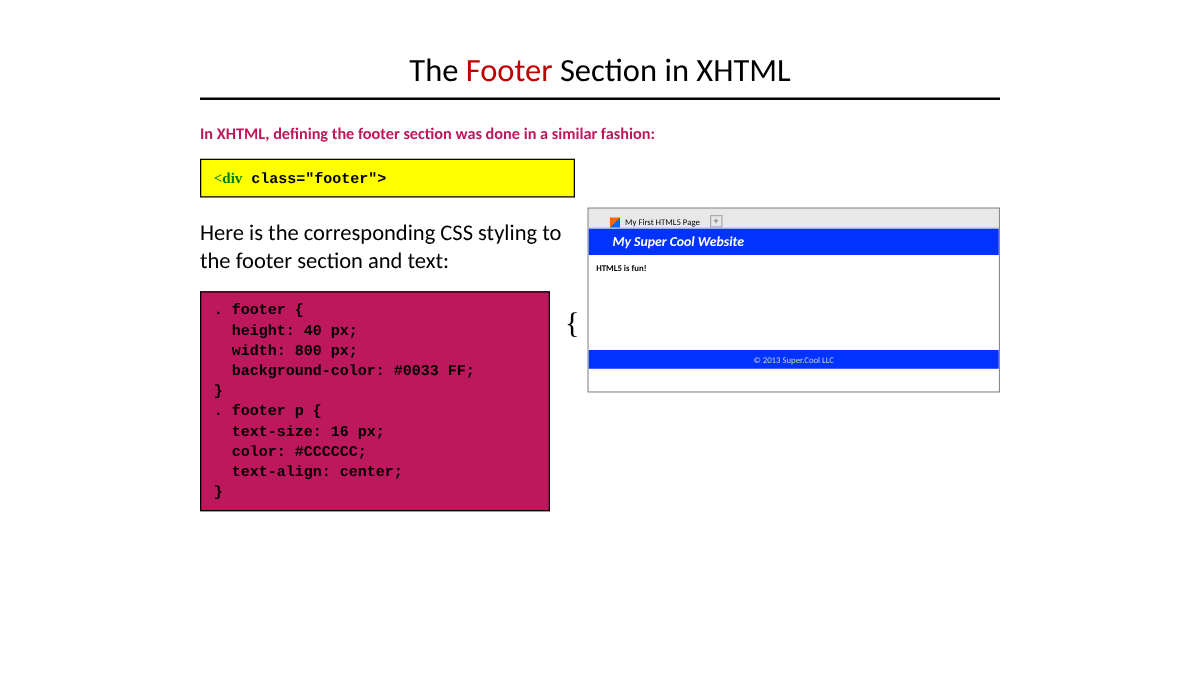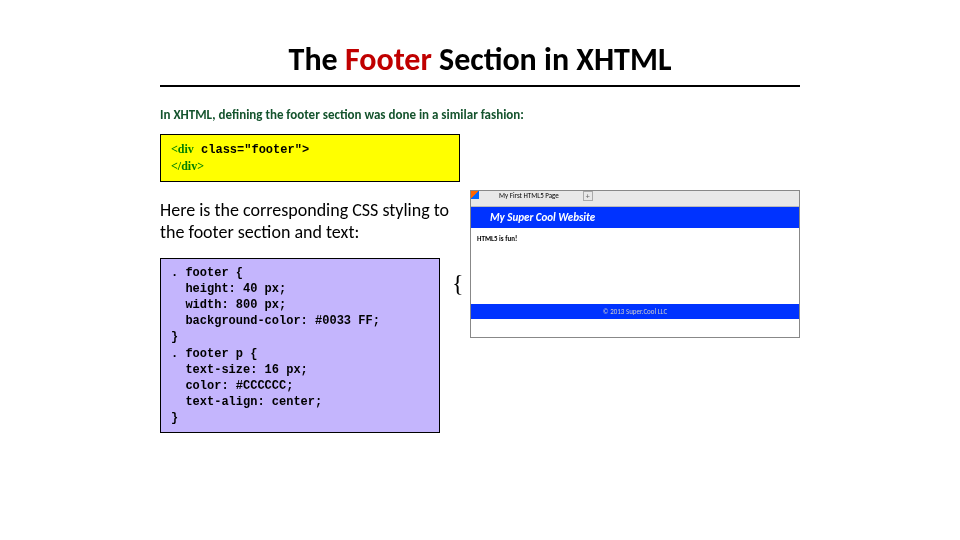--- a/index.html
+++ b/index.html
@@ -8,36 +8,36 @@
     height: 540px;
     background: #fff;
     font-family: Calibri, Arial, sans-serif;
     position: relative;
     overflow: hidden;
   }
   .slide {
     padding: 40px 160px 0 160px;
   }
   .title {
-    font-size: 32px;
+    font-size: 26px;
     text-align: center;
-    font-weight: 700;
+    font-weight: 400;
     color: #000;
     margin-bottom: 6px;
   }
   .title .accent { color: #c00000; }
   .hr {
     border: 0;
     border-top: 2px solid #000;
     margin-bottom: 20px;
   }
   .intro {
     font-size: 13px;
     font-weight: bold;
-    color: #14532d;
+    color: #be185d;
     margin-bottom: 12px;
   }
   .codebox {
     background: #ffff00;
     border: 1px solid #000;
     padding: 6px 10px;
     font-family: "Courier New", monospace;
     font-size: 12px;
     font-weight: bold;
     color: #000;
@@ -52,21 +52,21 @@
     gap: 20px;
   }
   .leftcol { width: 300px; }
   .para {
     font-size: 18px;
     font-weight: normal;
     margin-bottom: 14px;
     line-height: 1.2;
   }
   .codebox2 {
-    background: #c4b5fd;
+    background: #be185d;
     border: 1px solid #000;
     padding: 6px 10px;
     font-family: "Courier New", monospace;
     font-size: 12px;
     font-weight: bold;
     color: #000;
     width: 280px;
     white-space: pre;
     line-height: 1.35;
   }
@@ -83,23 +83,23 @@
     font-family: serif;
   }
   .browser {
     border: 1px solid #888;
     width: 330px;
     background: #f4f4f4;
   }
   .tabbar {
     height: 16px;
     display: flex;
-    align-items: flex-start;
-    padding: 0 0;
-    gap: 20px;
+    align-items: flex-end;
+    padding: 0 17px;
+    gap: 4px;
     font-size: 7px;
     background: #e8e8e8;
     border-bottom: 1px solid #bbb;
   }
   .favicon {
     width: 8px; height: 8px;
     background: linear-gradient(135deg,#f60 50%,#06f 50%);
   }
   .tabplus {
     margin-left: 4px;
@@ -145,21 +145,20 @@
 <div class="slide">
   <h1 class="title">
     <span>The </span><span class="accent">Footer </span><span>Section in XHTML</span>
   </h1>
   <hr class="hr">
 
   <p class="intro">In XHTML, defining the footer section was done in a similar fashion:</p>
 
   <div class="codebox">
     <div><span class="tag">&lt;div</span><span> class="footer"&gt;</span></div>
-    <div><span class="tag">&lt;/div&gt;</span></div>
   </div>
 
   <div class="row">
     <div class="leftcol">
       <p class="para">Here is the corresponding CSS styling to the footer section and text:</p>
       <div class="codebox2">. footer {
   height: 40 px;
   width: 800 px;
   background-color: #0033 FF;
 }

